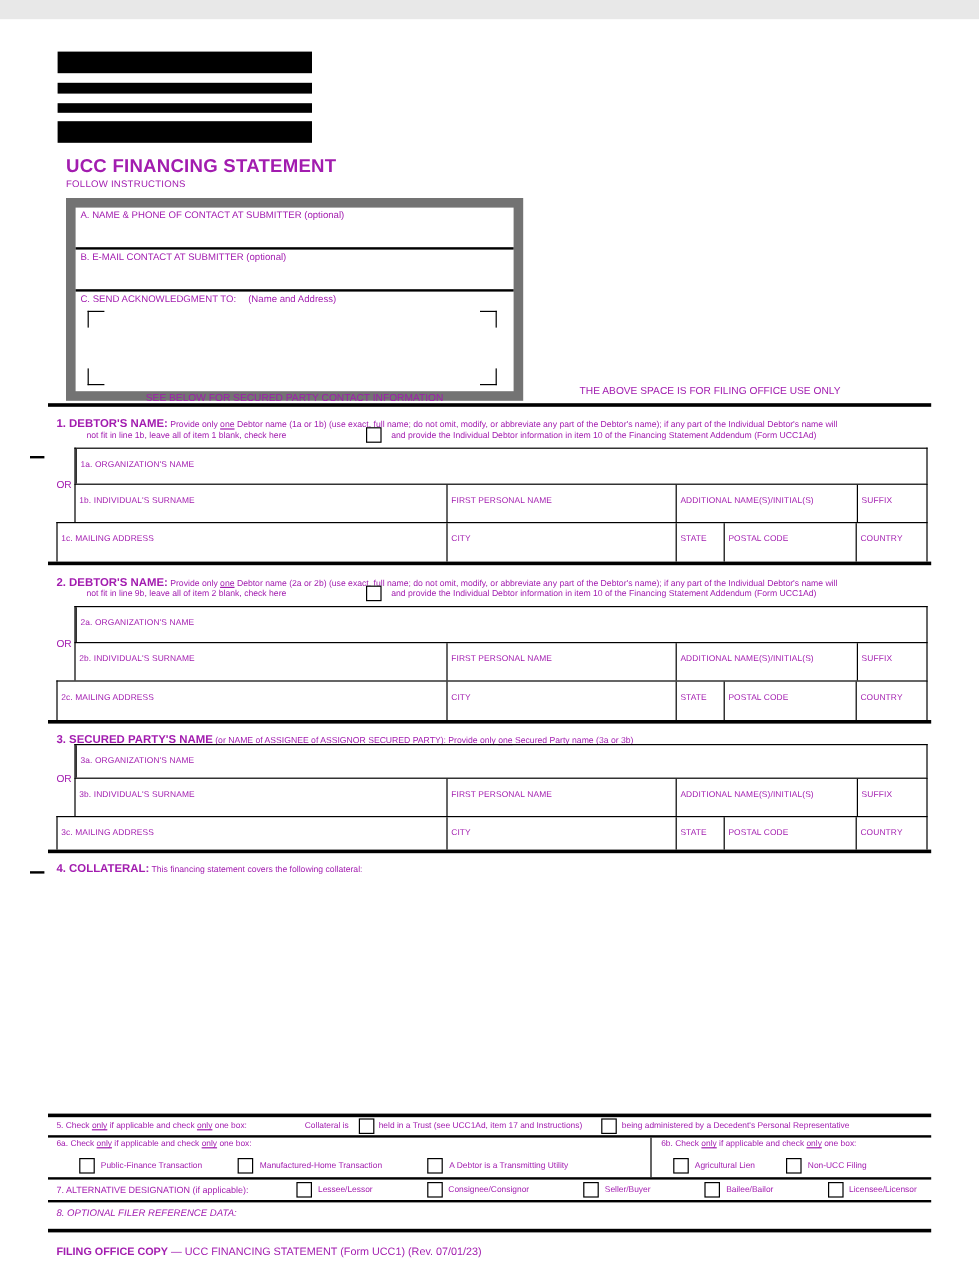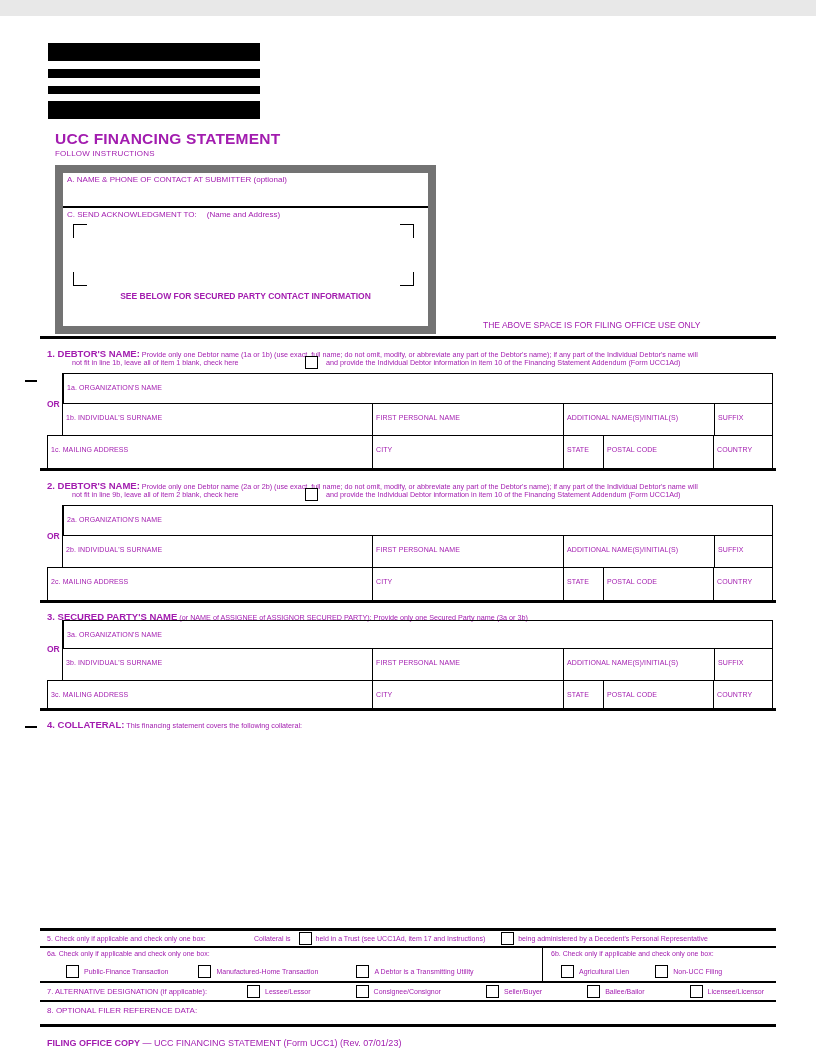--- a/index.html
+++ b/index.html
@@ -24,58 +24,58 @@
   .cb-row { box-sizing:border-box; padding:2px 0 0 4px; font-size:8px; }
   .cb-a { height:35px; border-bottom:2px solid #000; }
   .cb-b { height:35px; border-bottom:2px solid #000; }
   .cb-c { position:relative; height:95px; }
   .cb-hint { margin-left:10px; }
   .bracket { position:absolute; width:13px; height:13px; }
   .br-tl { left:10px; top:16px; border-left:1.5px solid #000; border-top:1.5px solid #000; }
   .br-tr { right:14px; top:16px; border-right:1.5px solid #000; border-top:1.5px solid #000; }
   .br-bl { left:10px; bottom:17px; border-left:1.5px solid #000; border-bottom:1.5px solid #000; }
   .br-br { right:14px; bottom:17px; border-right:1.5px solid #000; border-bottom:1.5px solid #000; }
-  .see-below { position:absolute; left:0; right:0; bottom:2px; text-align:center; font-weight:bold; font-size:8.5px; }
+  .see-below { position:absolute; left:0; right:0; bottom:2px; text-align:center; font-weight:normal; font-size:8.5px; }
 
   .filing-note { position:absolute; left:483px; top:304px; font-weight:normal; font-size:8.5px; }
 
   
   .mdash { position:absolute; left:25px; width:12px; height:2px; background:#000; }
   .md1 { top:364px; }
   .md2 { top:710px; }
 
   
   .form { position:absolute; left:40px; top:320px; width:736px; }
   .hb3 { height:3px; background:#000; }
   .hb2 { height:2px; background:#000; }
 
   .sec-hdr { padding:4px 0 3px 7px; }
   .hdr-line1 { height:12px; white-space:nowrap; overflow:visible; }
   .sec-title { font-size:9.5px; font-weight:bold; }
   .instr { font-size:7.2px; }
-  .u { }
+  .u { text-decoration:underline; }
   .hdr-line2 { height:15px; display:flex; align-items:center; padding-left:25px; }
   .hdr-line2 .t1 { font-size:7.2px; width:233px; }
   .hdr-line2 .t2 { font-size:7.2px; margin-left:8px; }
 
   .cb-box { display:inline-block; width:11px; height:11px; border:1.5px solid #000; background:#fff; box-sizing:content-box; flex:none; }
 
   .party { position:relative; }
   .row { display:flex; box-sizing:border-box; }
   .row-a { margin-left:22px; width:711px; height:30px; border:1.5px solid #000; border-bottom:none; position:relative; }
   .row-b { margin-left:22px; width:711px; height:32px; border:1.5px solid #000; border-bottom:none; }
   .row-c { margin-left:7px; width:726px; height:33px; border:1.5px solid #000; border-bottom:none; }
   .row-a3 { height:28px; }
   .row-c3 { height:28px; }
   .cell { box-sizing:border-box; border-left:1px solid #000; padding:2px 2px 0 3px; }
   .cell:first-child { border-left:none; }
   .flabel { font-size:7px; letter-spacing:0.1px; }
   .w-sur { width:309px; } .w-first { width:191px; } .w-add { width:151px; } .w-suf { flex:1; }
   .w-mail { width:324px; } .w-city { width:191px; } .w-state { width:40px; } .w-post { width:110px; } .w-ctry { flex:1; }
-  .or-label { position:absolute; left:-16px; bottom:-6px; font-size:8.5px;font-weight:bold; }
+  .or-label { position:absolute; left:-16px; bottom:-6px; font-size:8.5px; }
 
   .sec3-hdr { padding:3px 0 2px 7px; height:12px; white-space:nowrap; }
   .sec3-paren { font-size:7.2px; }
 
   .sec4-hdr { padding:3px 0 0 7px; height:12px; }
   .collateral-area { height:202px; }
 
   .s5-row { display:flex; align-items:center; height:15px; padding-left:7px; font-size:7px; }
   .s5-row .g1 { width:205px; }
   .s5-row .gcol { margin-left:2px; }
@@ -95,41 +95,44 @@
   .s6a .opt3 { margin-left:38px; }
   .s6b .optrow { padding-left:10px; }
   .s6b .opt2 { margin-left:26px; }
 
   .s7-row { display:flex; align-items:center; height:17px; padding-left:7px; font-size:7.5px; }
   .s7-label { width:200px; }
   .s7-opts { flex:1; display:flex; justify-content:space-between; padding-right:12px; font-size:7px; }
   .s7-opts .opt { display:flex; align-items:center; }
   .s7-opts .opt .cb-box { margin-right:5px; }
 
-  .s8 { padding:4px 0 0 7px; height:18px; font-size:8px; }
+  .s8 { padding:4px 0 0 7px; height:18px; font-size:8px;font-style:italic; }
 
   .footer { position:absolute; left:47px; top:1022px; font-size:9px; }
   .footer b { font-weight:bold; }
 </style>
 </head>
 <body>
 
 <div class="page">
 
   <div class="blackbar bb1"></div>
   <div class="blackbar bb2"></div>
   <div class="blackbar bb3"></div>
   <div class="blackbar bb4"></div>
 
   <div class="title">UCC FINANCING STATEMENT</div>
   <div class="subtitle">FOLLOW INSTRUCTIONS</div>
 
   <div class="contact-box">
     <div class="cb-row cb-a">
       <span>A. NAME &amp; PHONE OF CONTACT AT SUBMITTER (optional)</span>
+    </div>
+    <div class="cb-row cb-b">
+      <span>B. E-MAIL CONTACT AT SUBMITTER (optional)</span>
     </div>
     <div class="cb-row cb-c">
       <span>C. SEND ACKNOWLEDGMENT TO:</span><span class="cb-hint">(Name and Address)</span>
       <span class="bracket br-tl"></span>
       <span class="bracket br-tr"></span>
       <span class="bracket br-bl"></span>
       <span class="bracket br-br"></span>
       <div class="see-below">SEE BELOW FOR SECURED PARTY CONTACT INFORMATION</div>
     </div>
   </div>

